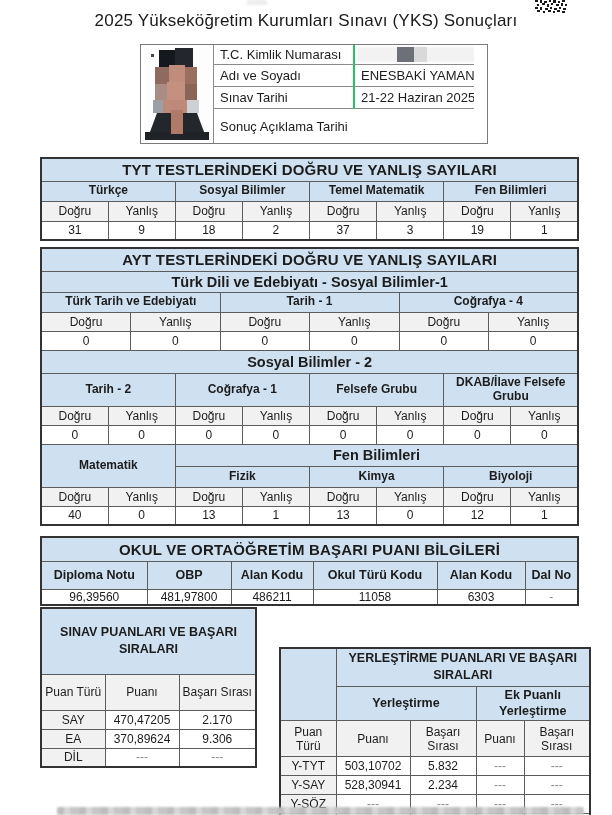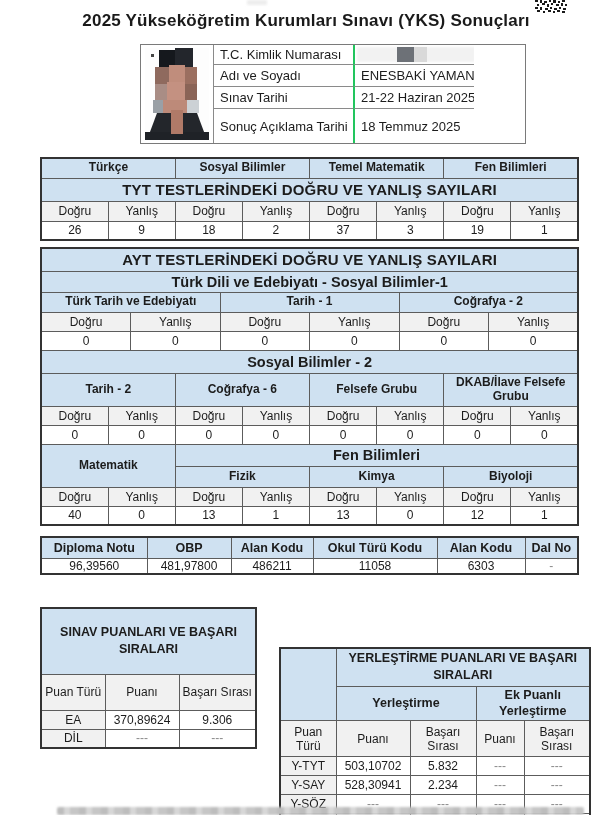--- a/index.html
+++ b/index.html
@@ -1,28 +1,28 @@
 <!DOCTYPE html>
 <html><head>
 <meta charset="utf-8">
 <style>
   * { box-sizing: border-box; margin: 0; padding: 0; }
   body { background: #fff; font-family: "Liberation Sans", sans-serif; }
   .page { position: relative; width: 612px; height: 815px; background: #fff; overflow: hidden; }
 
   .page-title { position: absolute; top: 11px; left: 0; width: 612px; text-align: center;
-    font-size: 17px; font-weight: bold; color: #1a1a1a; letter-spacing: .2px; }
+    font-size: 17px; font-weight: normal; color: #1a1a1a; letter-spacing: .2px; }
 
   .smudge { position: absolute; top: 0; left: 247px; width: 20px; height: 5px;
     background: #dcdcdc; opacity: .5; filter: blur(1px); }
 
   .qr { position: absolute; top: 0; left: 535px; width: 32px; height: 13px; }
 
   
-  .info-box { position: absolute; top: 44px; left: 140px; width: 386px;
+  .info-box { position: absolute; top: 44px; left: 140px; width: 348px;
     display: grid; grid-template-columns: 73px 139px 121px;
     grid-template-rows: 20px 22px 22px 34px;
     border: 1px solid #7a7a7a; background: #fff; }
   .info-photo { grid-row: 1 / span 4; border-right: 1px solid #8a8a8a;
     display: flex; align-items: center; justify-content: center; padding: 2px; }
   .info-label, .info-value { border-bottom: 1px solid #8a8a8a; font-size: 13px; color: #1c1c1c;
     display: flex; align-items: center; padding: 0 6px; white-space: nowrap; overflow: hidden; }
   .info-value { border-left: 2px solid #22c55e; }
   .info-label.last, .info-value.last { border-bottom: none; }
   .redact-wrap { position: relative; width: 100%; height: 100%; display: flex; align-items: center; }
@@ -130,49 +130,48 @@
       </div>
     </div>
 
     <div class="info-label">Adı ve Soyadı</div>
     <div class="info-value">ENESBAKİ YAMAN</div>
 
     <div class="info-label">Sınav Tarihi</div>
     <div class="info-value">21-22 Haziran 2025</div>
 
     <div class="info-label last">Sonuç Açıklama Tarihi</div>
-    <div class="info-value last">18 Temmuz 2025</div>
   </div>
 
   <table id="tyt-table" class="tbl">
     <colgroup>
         <col span="8" style="width:67.125px">
       </colgroup>
     <tbody>
-        <tr style="height:20px">
+        <tr style="height:23px">
+          <td colspan="8" class="blue sec-title">TYT TESTLERİNDEKİ DOĞRU VE YANLIŞ SAYILARI</td>
+        </tr>
+    <tr style="height:20px">
       <td colspan="2" class="blue subj">Türkçe</td>
       <td colspan="2" class="blue subj">Sosyal Bilimler</td>
       <td colspan="2" class="blue subj">Temel Matematik</td>
       <td colspan="2" class="blue subj">Fen Bilimleri</td>
     </tr>
-    <tr style="height:23px">
-          <td colspan="8" class="blue sec-title">TYT TESTLERİNDEKİ DOĞRU VE YANLIŞ SAYILARI</td>
-        </tr>
     <tr style="height:20px">
       <td class="gray hdr">Doğru</td>
       <td class="gray hdr">Yanlış</td>
       <td class="gray hdr">Doğru</td>
       <td class="gray hdr">Yanlış</td>
       <td class="gray hdr">Doğru</td>
       <td class="gray hdr">Yanlış</td>
       <td class="gray hdr">Doğru</td>
       <td class="gray hdr">Yanlış</td>
     </tr>
     <tr style="height:19px">
-      <td class="val">26</td>
+      <td class="val">31</td>
       <td class="val">9</td>
       <td class="val">18</td>
       <td class="val">2</td>
       <td class="val">37</td>
       <td class="val">3</td>
       <td class="val">19</td>
       <td class="val">1</td>
     </tr>
   </tbody>
     </table>
@@ -184,21 +183,21 @@
     <tbody>
         <tr style="height:23px">
           <td colspan="24" class="blue sec-title">AYT TESTLERİNDEKİ DOĞRU VE YANLIŞ SAYILARI</td>
         </tr>
     <tr style="height:21px">
           <td colspan="24" class="blue sub-title">Türk Dili ve Edebiyatı - Sosyal Bilimler-1</td>
         </tr>
     <tr style="height:20px">
       <td colspan="8" class="blue subj">Türk Tarih ve Edebiyatı</td>
       <td colspan="8" class="blue subj">Tarih - 1</td>
-      <td colspan="8" class="blue subj">Coğrafya - 2</td>
+      <td colspan="8" class="blue subj">Coğrafya - 4</td>
     </tr>
     <tr style="height:19px">
       <td colspan="4" class="gray hdr">Doğru</td>
       <td colspan="4" class="gray hdr">Yanlış</td>
       <td colspan="4" class="gray hdr">Doğru</td>
       <td colspan="4" class="gray hdr">Yanlış</td>
       <td colspan="4" class="gray hdr">Doğru</td>
       <td colspan="4" class="gray hdr">Yanlış</td>
     </tr>
     <tr style="height:19px">
@@ -207,21 +206,21 @@
       <td colspan="4" class="val">0</td>
       <td colspan="4" class="val">0</td>
       <td colspan="4" class="val">0</td>
       <td colspan="4" class="val">0</td>
     </tr>
     <tr style="height:23px">
           <td colspan="24" class="blue sub-title">Sosyal Bilimler - 2</td>
         </tr>
     <tr style="height:33px">
       <td colspan="6" class="blue subj">Tarih - 2</td>
-      <td colspan="6" class="blue subj">Coğrafya - 6</td>
+      <td colspan="6" class="blue subj">Coğrafya - 1</td>
       <td colspan="6" class="blue subj">Felsefe Grubu</td>
       <td colspan="6" class="blue subj">DKAB/İlave Felsefe Grubu</td>
     </tr>
     <tr style="height:19px">
       <td colspan="3" class="gray hdr">Doğru</td>
       <td colspan="3" class="gray hdr">Yanlış</td>
       <td colspan="3" class="gray hdr">Doğru</td>
       <td colspan="3" class="gray hdr">Yanlış</td>
       <td colspan="3" class="gray hdr">Doğru</td>
       <td colspan="3" class="gray hdr">Yanlış</td>
@@ -273,21 +272,24 @@
   <table id="okul-table" class="tbl">
     <colgroup>
       <col style="width:106px">
         <col style="width:84px">
         <col style="width:82px">
       <col style="width:124px">
         <col style="width:88px">
         <col style="width:53px">
     </colgroup>
     <tbody>
-    <tr style="height:21px">
+        <tr style="height:24px">
+          <td colspan="6" class="blue sec-title">OKUL VE ORTAÖĞRETİM BAŞARI PUANI BİLGİLERİ</td>
+        </tr>
+    <tr style="height:28px">
       <td class="blue bold-hdr">Diploma Notu</td>
       <td class="blue bold-hdr">OBP</td>
       <td class="blue bold-hdr">Alan Kodu</td>
       <td class="blue bold-hdr">Okul Türü Kodu</td>
       <td class="blue bold-hdr">Alan Kodu</td>
       <td class="blue bold-hdr">Dal No</td>
     </tr>
     <tr style="height:15px">
       <td class="val">96,39560</td>
       <td class="val">481,97800</td>
@@ -306,20 +308,25 @@
         <col style="width:77px">
       </colgroup>
     <tbody>
         <tr style="height:66px">
           <td colspan="3" class="blue small-title">SINAV PUANLARI VE BAŞARI SIRALARI</td>
         </tr>
     <tr style="height:36px">
       <td class="gray hdr">Puan Türü</td>
       <td class="gray hdr">Puanı</td>
       <td class="gray hdr">Başarı Sırası</td>
+    </tr>
+    <tr style="height:19px">
+      <td class="gray val">SAY</td>
+      <td class="val">470,47205</td>
+      <td class="val">2.170</td>
     </tr>
     <tr style="height:19px">
       <td class="gray val">EA</td>
       <td class="val">370,89624</td>
       <td class="val">9.306</td>
     </tr>
     <tr style="height:19px">
       <td class="gray val">DİL</td>
       <td class="val muted">---</td>
       <td class="val muted">---</td>

